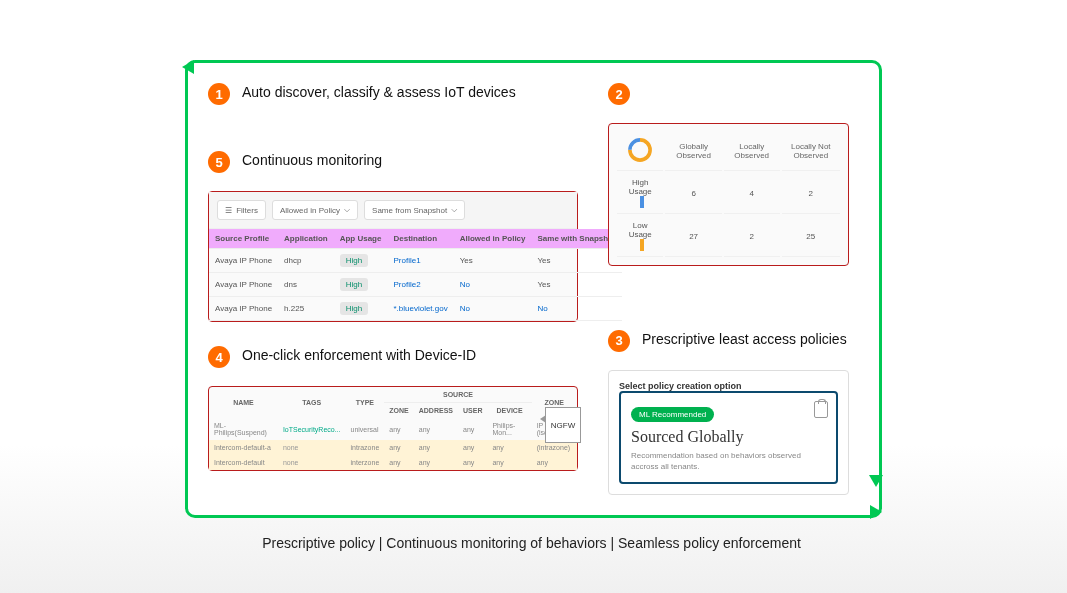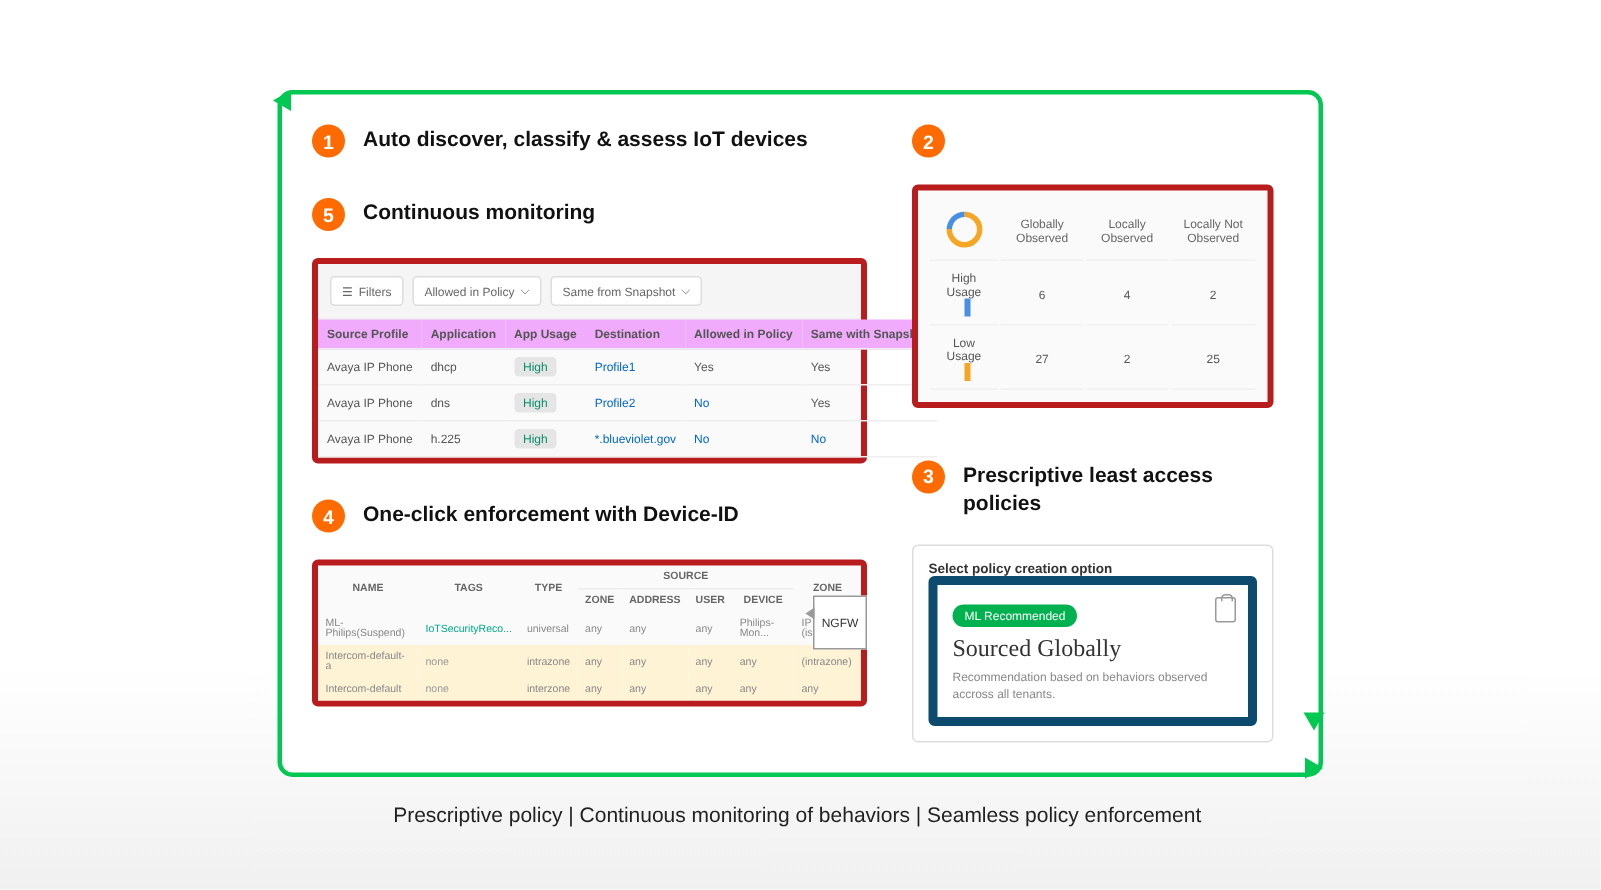--- a/index.html
+++ b/index.html
@@ -8,40 +8,40 @@
 .arrow { position: absolute; width: 0; height: 0; }
 .arrow-tl { left: 182px; top: 60px; border-top: 7px solid transparent; border-bottom: 7px solid transparent; border-right: 12px solid #00c853; }
 .arrow-br { left: 870px; top: 505px; border-top: 7px solid transparent; border-bottom: 7px solid transparent; border-left: 12px solid #00c853; }
 .arrow-rd { left: 869px; top: 475px; border-left: 7px solid transparent; border-right: 7px solid transparent; border-top: 12px solid #00c853; }
 .sections { display: flex; gap: 30px; padding: 20px 30px 20px 20px; height: 100%; }
 .col { display: flex; flex-direction: column; }
 .col-left { width: 370px; }
 .col-right { width: 260px; }
 .step { display: flex; gap: 12px; margin-bottom: 18px; }
 .step-num { width: 22px; height: 22px; border-radius: 50%; background: #ff6b00; color: #fff; font-weight: 700; font-size: 13px; display: flex; align-items: center; justify-content: center; flex-shrink: 0; }
-.step-title { font-weight: 700; font-size: 14px; line-height: 1.35; color: #111; }
-.panel { border: 4px solid #b91c1c; border-radius: 4px; background: #fafafa; font-size: 9px; color: #555; margin-bottom: 24px; }
+.step-title { font-weight: 400; font-size: 14px; line-height: 1.35; color: #111; }
+.panel { border: 1px solid #b91c1c; border-radius: 4px; background: #fafafa; font-size: 9px; color: #555; margin-bottom: 24px; }
 .filter-row { display: flex; gap: 6px; padding: 8px; background: #f5f5f5; border-bottom: 1px solid #eee; }
 .filter-btn { display: flex; align-items: center; gap: 4px; padding: 4px 7px; background: #fff; border: 1px solid #ddd; border-radius: 3px; font-size: 8px; color: #666; }
 .tbl { width: 100%; border-collapse: collapse; font-size: 8px; }
 .tbl th, .tbl td { padding: 5px 6px; text-align: left; border-bottom: 1px solid #eee; white-space: nowrap; }
 .tbl th { font-weight: 600; color: #555; background: #f0abfc; }
 .badge-high { background: #e5e5e5; color: #0a8f6c; padding: 2px 6px; border-radius: 3px; font-size: 8px; display: inline-block; }
 .link-blue { color: #0066cc; }
 .ml-table { font-size: 8px; }
 .ml-table th, .ml-table td { padding: 5px 8px; text-align: center; border-bottom: 1px solid #f0f0f0; }
 .ml-table th { font-weight: 500; color: #666; }
 .usage-label { text-align: center; }
 .bar-ind { display: inline-block; width: 4px; height: 12px; vertical-align: middle; margin-left: 4px; }
 .bar-blue { background: #4a90e2; }
 .bar-orange { background: #f5a623; }
 .donut { width: 26px; height: 26px; }
 .policy-card { border: 1px solid #ddd; border-radius: 4px; padding: 10px; background: #fff; }
 .policy-header { font-size: 9px; font-weight: 600; color: #333; margin-bottom: 0; }
-.policy-inner { border: 6px solid #0c4a6e; border-radius: 4px; padding: 10px; position: relative; }
+.policy-inner { border: 2px solid #0c4a6e; border-radius: 4px; padding: 10px; position: relative; }
 .ml-rec-badge { background: #00b14f; color: #fff; font-size: 8px; padding: 3px 8px; border-radius: 10px; display: inline-block; margin-bottom: 6px; }
 .policy-title { font-family: Georgia, serif; font-size: 16px; color: #333; margin-bottom: 4px; }
 .policy-desc { font-size: 8px; color: #888; line-height: 1.4; }
 .clip-icon { position: absolute; right: 8px; top: 8px; width: 14px; height: 17px; border: 1px solid #999; border-radius: 2px; }
 .clip-icon::before { content: ""; position: absolute; top: -3px; left: 3px; width: 6px; height: 4px; border: 1px solid #999; border-bottom: none; border-radius: 3px 3px 0 0; }
 .enforce-panel { font-size: 7px; position: relative; }
 .enforce-panel table { width: 100%; border-collapse: collapse; }
 .enforce-panel th, .enforce-panel td { padding: 4px 5px; font-size: 7px; color: #888; }
 .enforce-panel th { color: #666; font-weight: 600; text-transform: uppercase; }
 .row-highlight { background: #fff3d6; }

